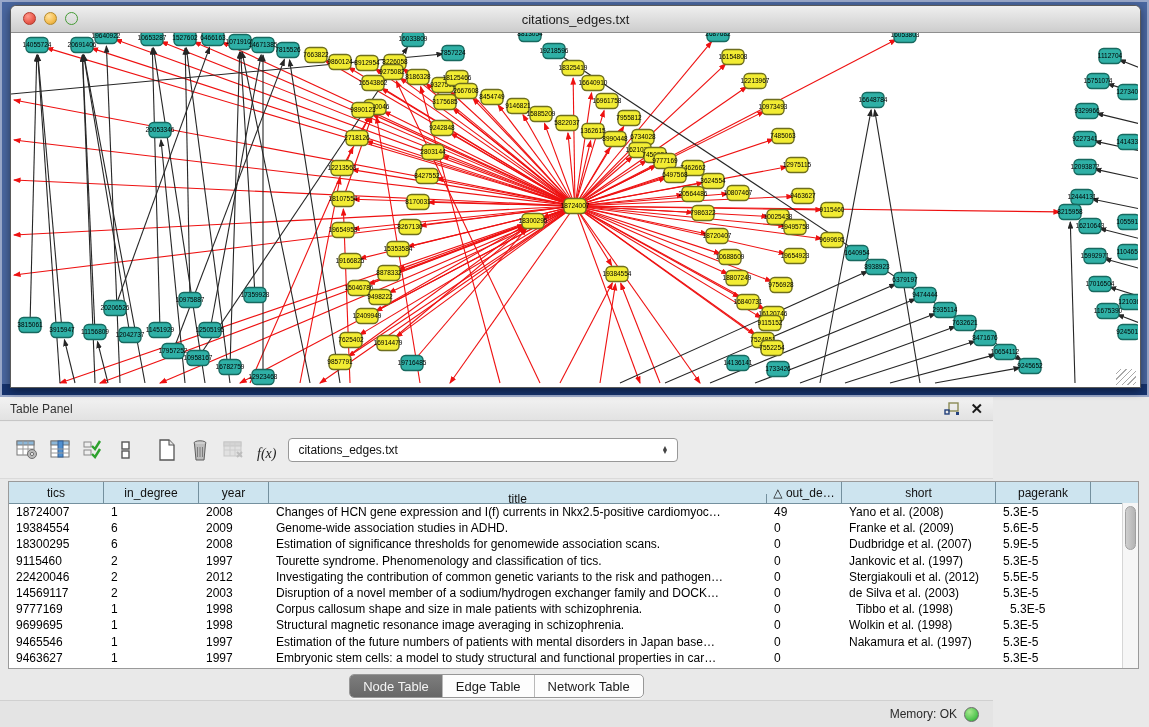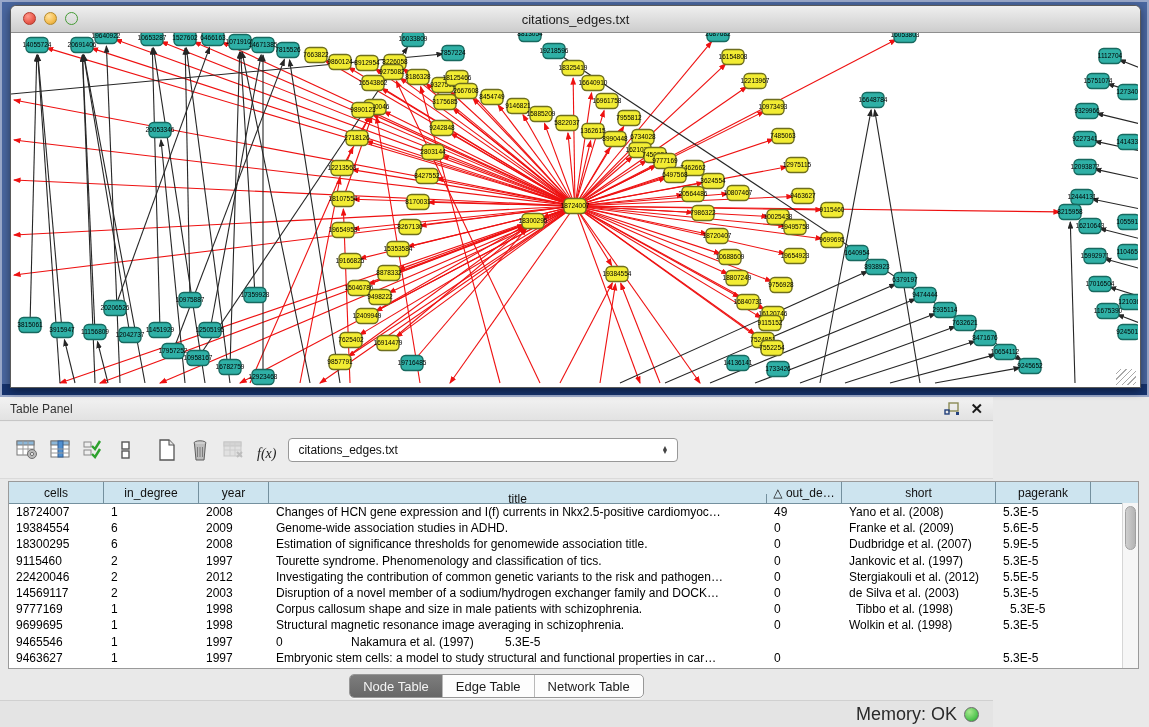--- a/index.html
+++ b/index.html
@@ -57,21 +57,21 @@
 
   .tabsrow{position:absolute;left:0;right:0;top:276px;height:26px;display:flex;justify-content:center;align-items:center;}
   .seg{display:flex;height:22px;border:1px solid #979797;border-radius:5px;overflow:hidden;background:#fdfdfd;
        box-shadow:0 1px 0 rgba(255,255,255,.7);}
   .seg .s{padding:0 13px;display:flex;align-items:center;font-size:13px;color:#1c1c1c;border-right:1px solid #b9b9b9;}
   .seg .s:last-child{border-right:none;}
   .seg .sel{background:linear-gradient(#7d7d7d,#676767);color:#f4f4f4;}
 
   .statusbar{position:absolute;left:0;right:0;bottom:0;height:27px;background:#e4e4e4;border-top:1px solid #d0d0d0;
              display:flex;align-items:center;justify-content:flex-end;padding:0 14px;box-sizing:border-box;}
-  .mem{font-size:18px;color:#2a2a2a;margin-right:7px;}
+  .mem{font-size:12px;color:#2a2a2a;margin-right:7px;}
   .memdot{width:13px;height:13px;border-radius:50%;background:radial-gradient(circle at 35% 30%,#a7e98e,#4fc44f 65%,#2f9c2f);
           border:1px solid #6a6a6a;}
 </style>
 </head>
 <body>
 
 <div class="desktop">
   <div class="netwin">
     <div class="titlebar">
       <div class="lights">
@@ -860,21 +860,21 @@
       <span class="cv">citations_edges.txt</span>
       <span class="stepper">
           <span>▲</span>
           <span>▼</span>
         </span>
     </div>
   </div>
 
   <div class="tablewrap">
     <div class="thead" id="thead">
-        <div class="th" style="width: 95px;">cells</div>
+        <div class="th" style="width: 95px;">tics</div>
         <div class="th" style="width: 95px;">in_degree</div>
         <div class="th" style="width: 70px;">year</div>
         <div class="th" style="width: 498px; margin-top: 12px;">title</div>
         <div class="th" style="width: 75px;">△ out_de…</div>
         <div class="th" style="width: 154px;">short</div>
         <div class="th" style="width: 95px;">pagerank</div>
       </div>
     <div id="tbody">
         <div class="trow">
           <div class="td" style="width: 95px;">18724007</div>
@@ -891,21 +891,21 @@
           <div class="td" style="width: 70px;">2009</div>
           <div class="td" style="width: 498px;">Genome-wide association studies in ADHD.</div>
           <div class="td" style="width: 75px;">0</div>
           <div class="td" style="width: 154px;">Franke et al. (2009)</div>
           <div class="td" style="width: 95px;">5.6E-5</div>
         </div>
         <div class="trow">
           <div class="td" style="width: 95px;">18300295</div>
           <div class="td" style="width: 95px;">6</div>
           <div class="td" style="width: 70px;">2008</div>
-          <div class="td" style="width: 498px;">Estimation of significance thresholds for genomewide association title.</div>
+          <div class="td" style="width: 498px;">Estimation of significance thresholds for genomewide association scans.</div>
           <div class="td" style="width: 75px;">0</div>
           <div class="td" style="width: 154px;">Dudbridge et al. (2007)</div>
           <div class="td" style="width: 95px;">5.9E-5</div>
         </div>
         <div class="trow">
           <div class="td" style="width: 95px;">9115460</div>
           <div class="td" style="width: 95px;">2</div>
           <div class="td" style="width: 70px;">1997</div>
           <div class="td" style="width: 498px;">Tourette syndrome. Phenomenology and classification of tics.</div>
           <div class="td" style="width: 75px;">0</div>
@@ -945,20 +945,21 @@
           <div class="td" style="width: 70px;">1998</div>
           <div class="td" style="width: 498px;">Structural magnetic resonance image averaging in schizophrenia.</div>
           <div class="td" style="width: 75px;">0</div>
           <div class="td" style="width: 154px;">Wolkin et al. (1998)</div>
           <div class="td" style="width: 95px;">5.3E-5</div>
         </div>
         <div class="trow">
           <div class="td" style="width: 95px;">9465546</div>
           <div class="td" style="width: 95px;">1</div>
           <div class="td" style="width: 70px;">1997</div>
+          <div class="td" style="width: 498px;">Estimation of the future numbers of patients with mental disorders in Japan base…</div>
           <div class="td" style="width: 75px;">0</div>
           <div class="td" style="width: 154px;">Nakamura et al. (1997)</div>
           <div class="td" style="width: 95px;">5.3E-5</div>
         </div>
         <div class="trow">
           <div class="td" style="width: 95px;">9463627</div>
           <div class="td" style="width: 95px;">1</div>
           <div class="td" style="width: 70px;">1997</div>
           <div class="td" style="width: 498px;">Embryonic stem cells: a model to study structural and functional properties in car…</div>
           <div class="td" style="width: 75px;">0</div>

